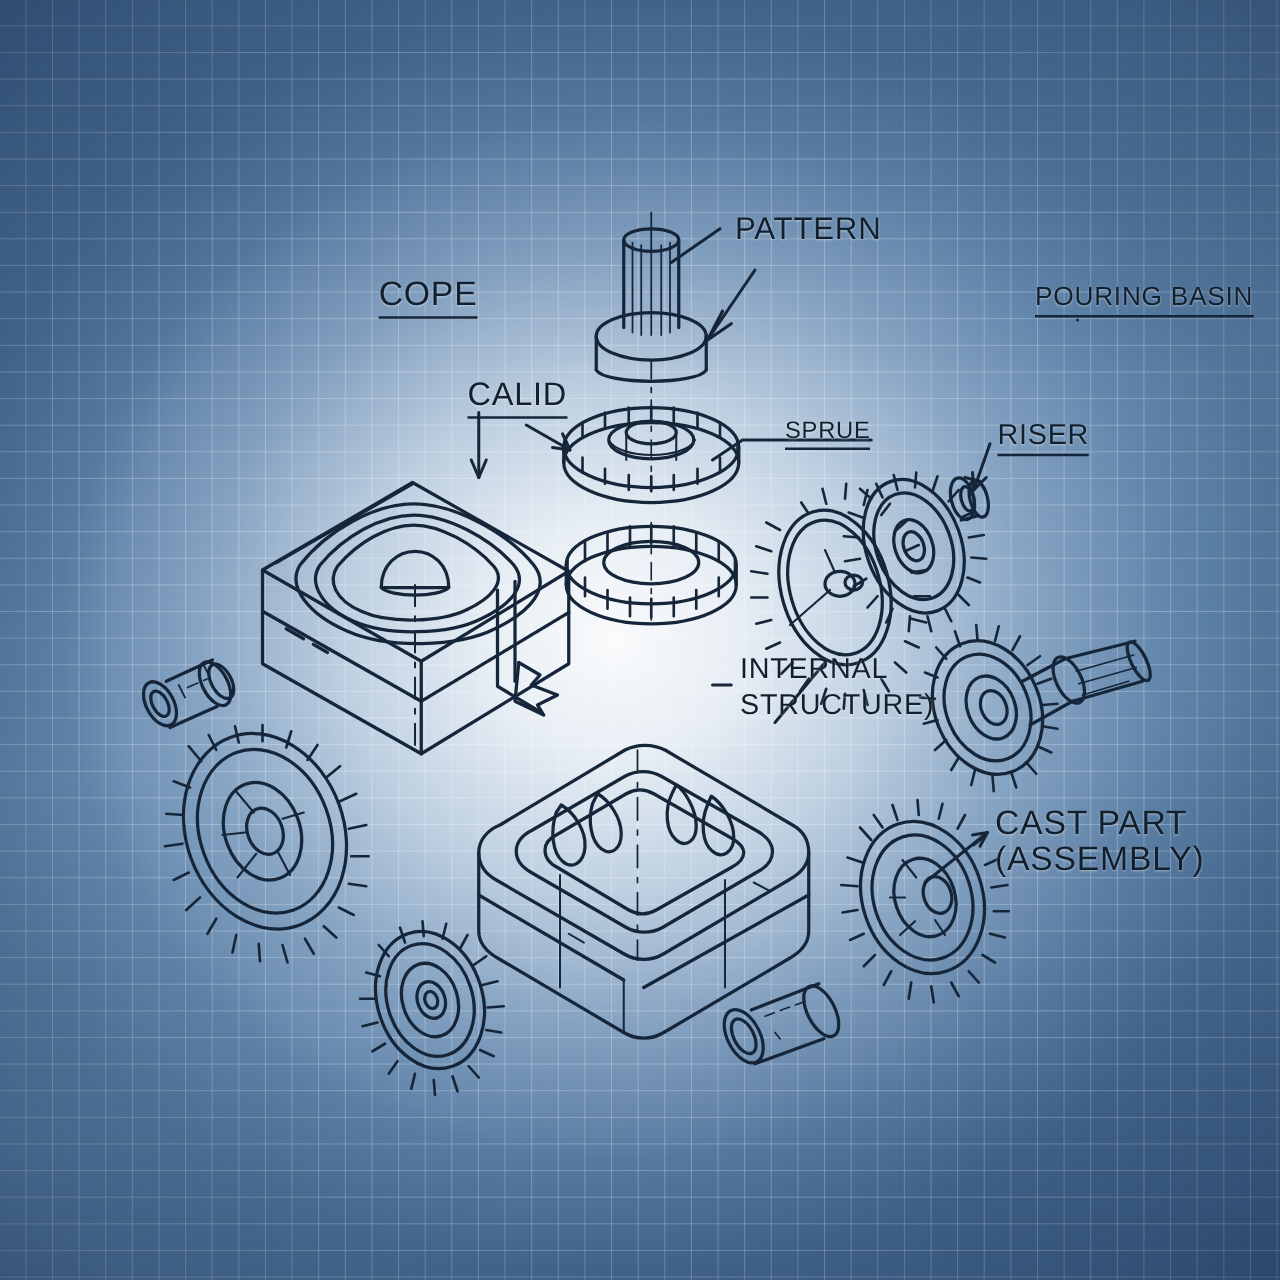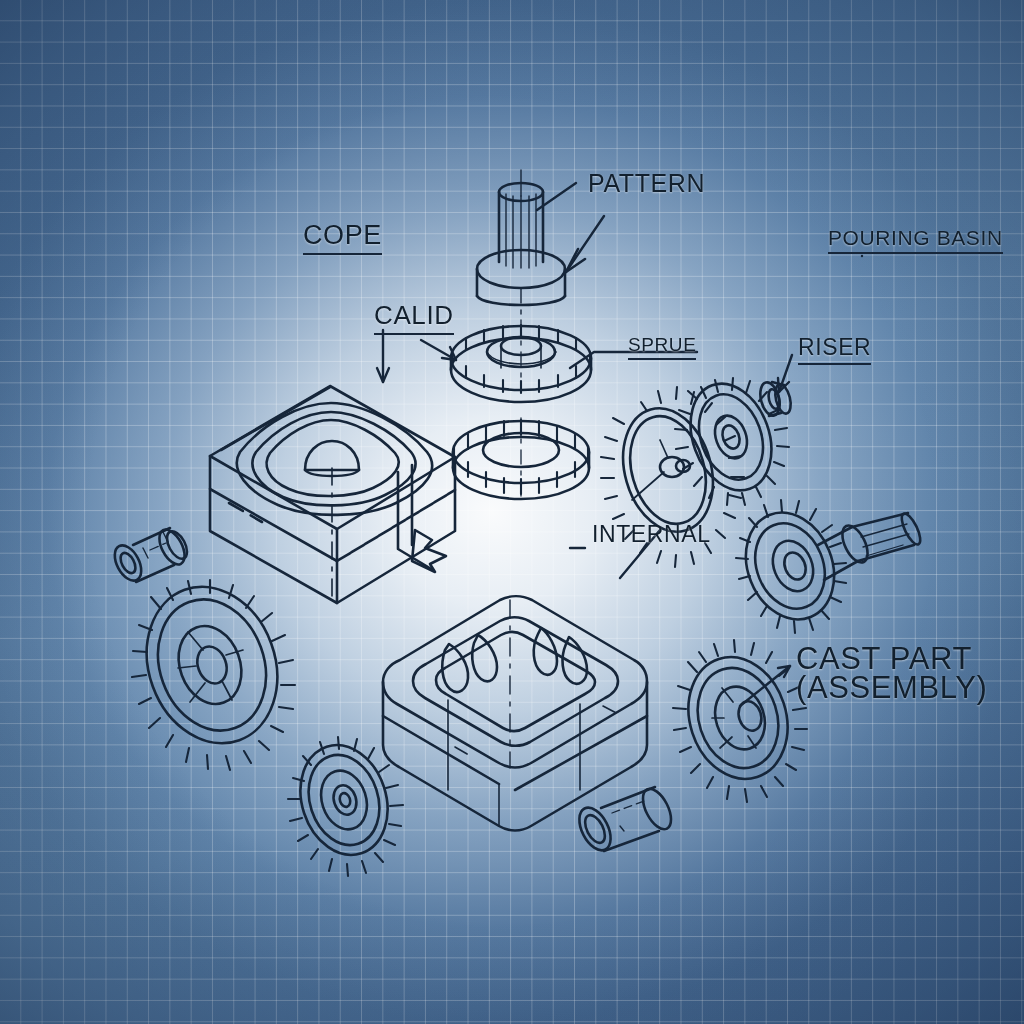--- a/index.html
+++ b/index.html
@@ -337,19 +337,20 @@
   <div class="lbl" style="left:628px;top:334px;font-size:19px;text-align:center;">
     <span class="ul l1">SPRUE</span>
   </div>
 
   <div class="lbl" style="left:786px;top:334px;font-size:23px;margin-left:12px;">
     <span class="ul l1">RISER</span>
   </div>
 
   <div class="lbl" style="left:592px;top:520px;font-size:23px;line-height:29px;">
     <span class="l1">INTERNAL</span>
-  </div>
-
-  <div class="lbl" style="left:796px;top:644px;font-size:31px;line-height:29px;">
+    <span class="l2">STRUCTURE)</span>
+  </div>
+
+  <div class="lbl" style="left:796px;top:644px;font-size:27px;line-height:29px;">
     <span class="l1">CAST PART</span>
     <span class="l2">(ASSEMBLY)</span>
   </div>
 </div>
 
 </body></html>

